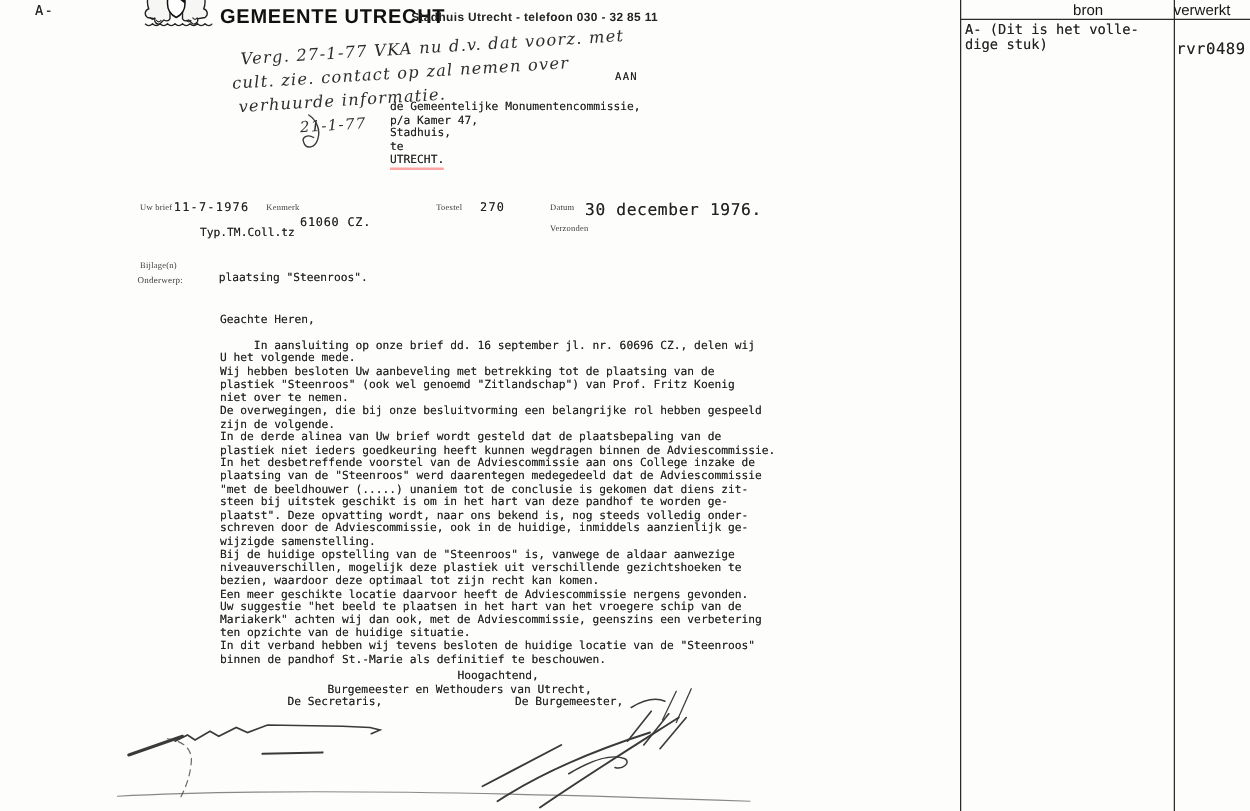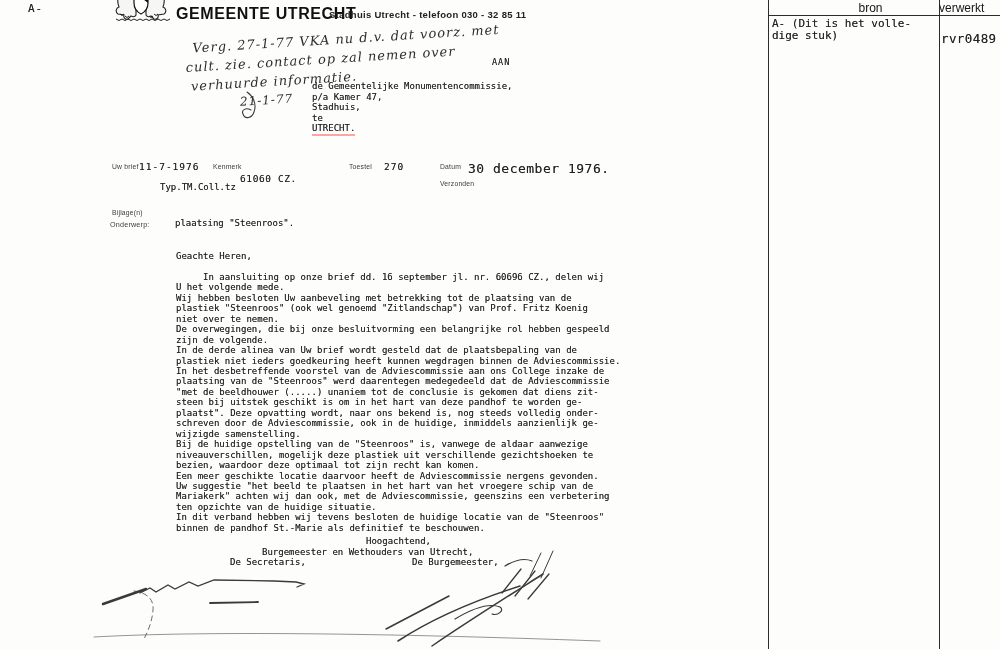--- a/index.html
+++ b/index.html
@@ -4,21 +4,21 @@
 <style>
   html,body{margin:0;padding:0;background:#e9e9e7;}
   .page{
     position:relative;width:1000px;height:649px;margin:0 auto;
     background:#fdfdfb;overflow:hidden;
     font-family:"DejaVu Sans Mono",monospace;color:#1f1f1f;
   }
   .abs{position:absolute;}
   
   .tw{font-family:"DejaVu Sans Mono",monospace;color:#222;text-shadow:0 0 .45px rgba(20,20,20,.55);}
-  .lbl{font-family:Liberation Sans, sans-serif;color:#3c3c3c;font-size:6.8px;letter-spacing:.2px;}
+  .lbl{font-family:Liberation Serif, serif;color:#3c3c3c;font-size:6.8px;letter-spacing:.2px;}
   
   .margin-mark{left:28px;top:2px;font-size:11px;letter-spacing:1px;}
   
   .coa{left:112px;top:-14px;width:58px;height:38px;}
   .org-name{left:176px;top:5px;font-family:"Liberation Sans",sans-serif;font-weight:bold;
             font-size:16px;letter-spacing:.6px;color:#111;}
   .org-sub{left:329px;top:9px;font-family:"Liberation Sans",sans-serif;font-weight:600;
            font-size:9.5px;letter-spacing:.3px;color:#222;}
   
   .handnote{left:186px;top:28px;width:360px;transform:rotate(-3.5deg);

